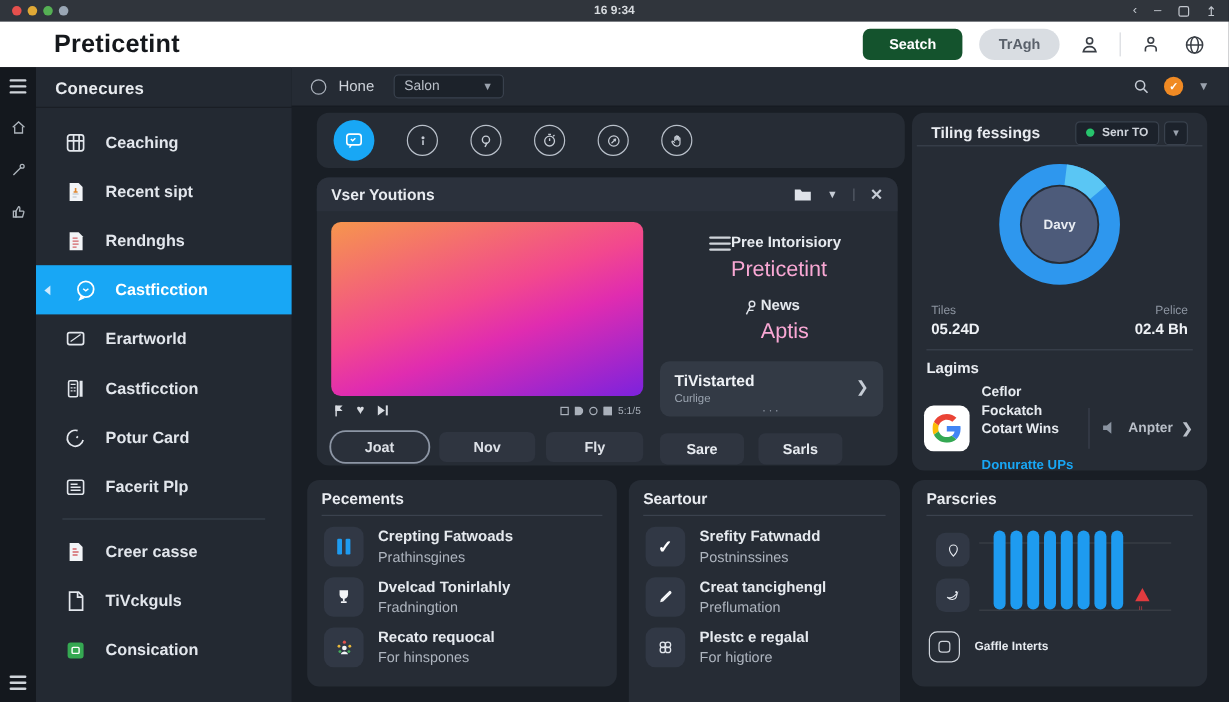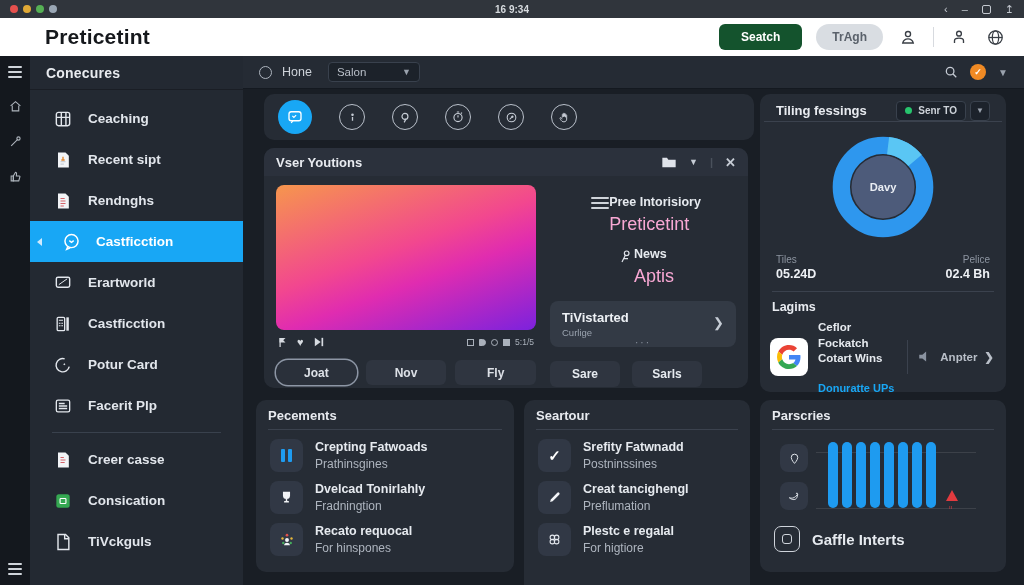--- a/index.html
+++ b/index.html
@@ -145,21 +145,21 @@
   .bars { position:absolute; left:56px; top:4px; width:110px; height:66px; display:flex;
     gap:4px; align-items:flex-end;}
   .bar { width:10px; background:#1e9bf0; border-radius:5px; }
   .redtri { position:absolute; left:174px; top:52px; width:0; height:0;
     border-left:6px solid transparent; border-right:6px solid transparent; border-bottom:11px solid #e23b3f;}
   .redtick { position:absolute; left:177px; top:66px; font-size:6px; color:#e23b3f;}
   .pfoot { display:flex; align-items:center; gap:12px; margin:10px 12px 0 14px; }
   .sqsq { width:26px; height:26px; border:1.6px solid #cfd4db; border-radius:7px; display:flex;
     align-items:center; justify-content:center;}
   .sqsq i { width:10px; height:10px; border:1.6px solid #cfd4db; border-radius:3px; display:block;}
-  .pfoot .lab { font-size:15px; color:#e6eaef; font-weight:600;}
+  .pfoot .lab { font-size:10px; color:#e6eaef; font-weight:600;}
   svg { display:block; }
 </style>
 </head>
 <body>
 
 <div class="titlebar">
   <div class="dots">
     <span class="dot" style="background:#e5504d"></span>
     <span class="dot" style="background:#e0a936"></span>
     <span class="dot" style="background:#55b054"></span>
@@ -317,35 +317,35 @@
       <span class="sb-ico">
         <svg width="20" height="20" viewBox="0 0 24 24">
           <path d="M6 3h9l4 4v14H6z" fill="#f2f4f7"></path>
             <path d="M9 9h4M9 12h6M9 15h5" stroke="#d4636a" stroke-width="1.3"></path>
           </svg>
         </span>
       <span>Creer casse</span>
     </div>
     <div class="sb-item">
       <span class="sb-ico">
+        <svg width="20" height="20" viewBox="0 0 24 24" fill="none" stroke="#e3e7ed" stroke-width="1.7">
+          <path d="M6 3h9l4 4v14H6z"></path>
+            <path d="M14 3v5h5"></path>
+          </svg>
+        </span>
+      <span>TiVckguls</span>
+    </div>
+    <div class="sb-item">
+      <span class="sb-ico">
         <svg width="20" height="20" viewBox="0 0 24 24">
           <rect x="4" y="4" width="16" height="16" rx="3" fill="#35a852"></rect>
           <rect x="8.5" y="9" width="7" height="6" rx="1" fill="none" stroke="#fff" stroke-width="1.4"></rect>
           </svg>
         </span>
       <span>Consication</span>
-    </div>
-    <div class="sb-item">
-      <span class="sb-ico">
-        <svg width="20" height="20" viewBox="0 0 24 24" fill="none" stroke="#e3e7ed" stroke-width="1.7">
-          <path d="M6 3h9l4 4v14H6z"></path>
-            <path d="M14 3v5h5"></path>
-          </svg>
-        </span>
-      <span>TiVckguls</span>
     </div>
   </div>
 </div>
 
 <div class="toolbar2">
   <span class="circ"></span>
   <span class="tb-label">Hone</span>
   <div class="select">
     <span>Salon</span>
     <span class="chev">▼</span>

